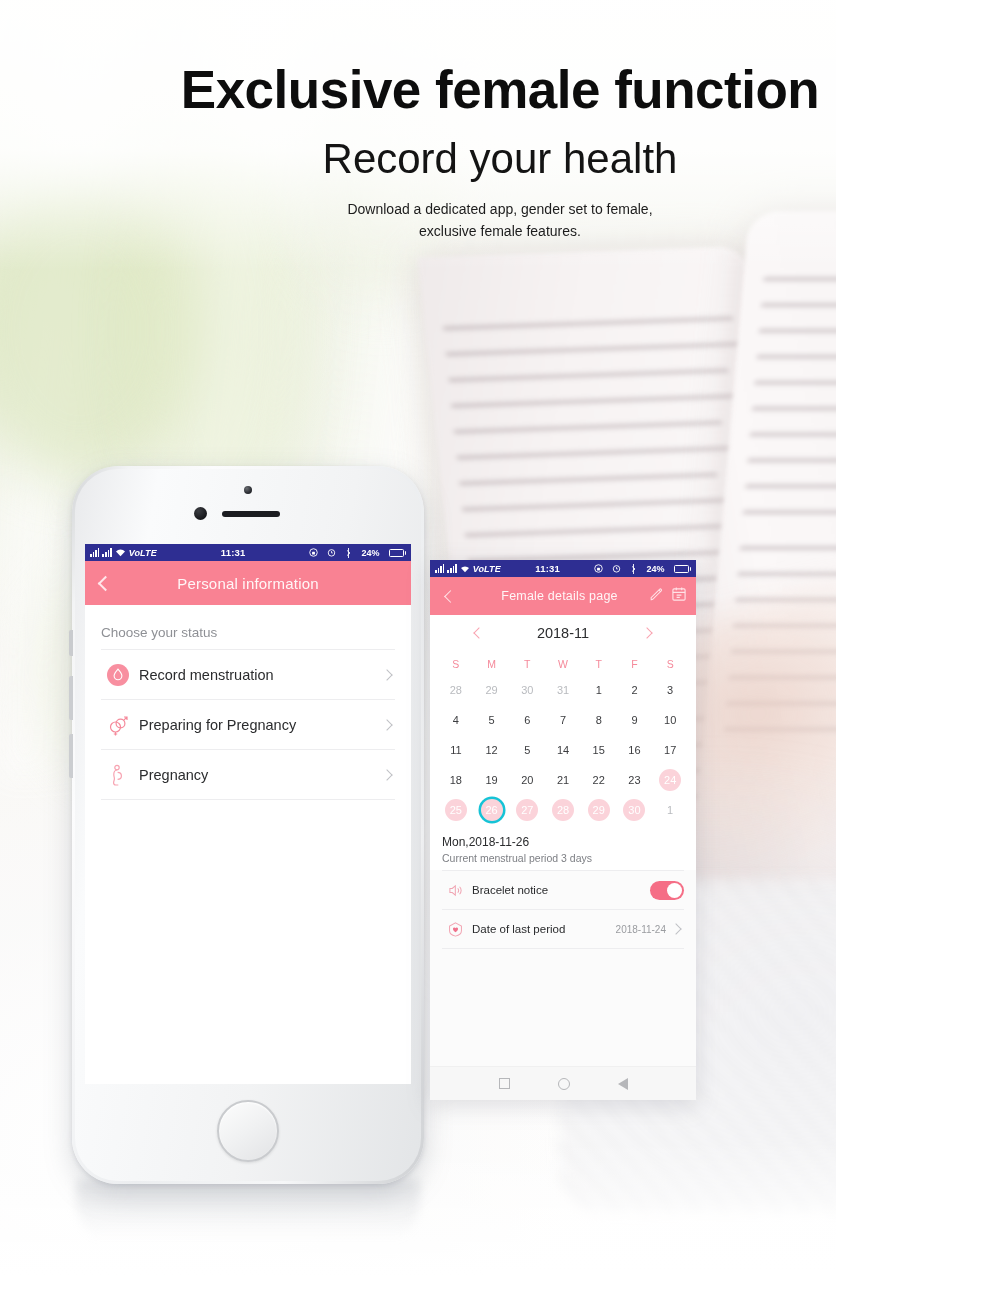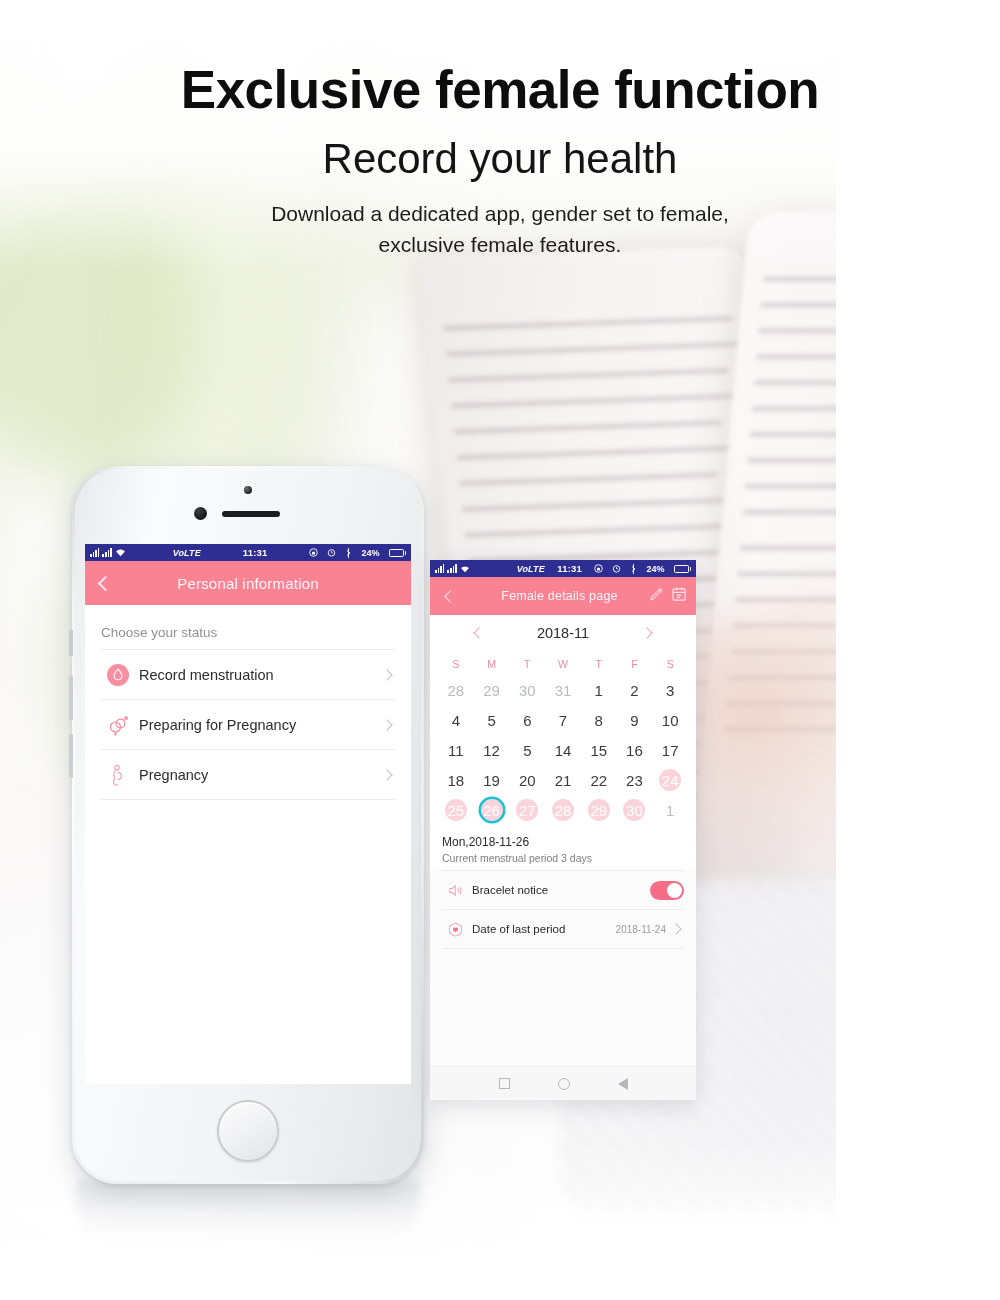--- a/index.html
+++ b/index.html
@@ -94,21 +94,21 @@
   }
   .bg-fade-top {
     position: absolute; left: 0; top: 0; width: 1000px; height: 270px;
     background: linear-gradient(to bottom, rgba(255,255,255,.96) 0%, rgba(255,255,255,.88) 55%, rgba(255,255,255,0) 100%);
   }
 
   
   .headline { position: absolute; left: 0; top: 62px; width: 1000px; text-align: center; z-index: 20; }
   .h1 { font-size: 53px; font-weight: bold; color: #0d0d0d; letter-spacing: -0.5px; line-height: 1.06; }
   .h2 { font-size: 42px; font-weight: normal; color: #141414; margin-top: 18px; line-height: 1.1; }
-  .h3 { font-size: 21px; color: #1c1c1c; margin-top: 18px; line-height: 1.38; }
+  .h3 { font-size: 14px; color: #1c1c1c; margin-top: 18px; line-height: 1.38; }
 
   
   .iphone {
     position: absolute; left: 72px; top: 466px; width: 352px; height: 718px; z-index: 10;
     border-radius: 46px;
     background: linear-gradient(112deg, #d2d4d6 0%, #f3f4f5 9%, #fcfcfd 22%, #eceef0 55%, #f6f7f8 78%, #cdcfd2 100%);
     box-shadow: 0 10px 28px rgba(120,125,135,.28), 0 2px 5px rgba(120,125,135,.22);
     padding: 0;
   }
   .iphone-inner {
@@ -148,21 +148,21 @@
   }
 
   
   .statusbar {
     display: flex; align-items: center; height: 17px;
     background: #2e2e92; color: #ffffff; padding: 0 5px; font-size: 9px; font-weight: bold;
   }
   .sb-left { display: flex; align-items: center; gap: 3px; }
   .sb-mid { flex: 1; text-align: center; font-size: 9.5px; letter-spacing: .2px; }
   .sb-right { display: flex; align-items: center; gap: 9px; font-size: 9px; }
-  .volte { font-style: italic; font-size: 9px; letter-spacing: .1px; margin-left: 44px; }
+  .volte { font-style: italic; font-size: 9px; letter-spacing: .1px; }
   .sig { display: inline-flex; align-items: flex-end; gap: 1px; height: 9px; }
   .sig i { display: block; width: 1.6px; background: #fff; }
   .sig i:nth-child(1) { height: 3px; } .sig i:nth-child(2) { height: 5px; }
   .sig i:nth-child(3) { height: 7px; } .sig i:nth-child(4) { height: 9px; }
   .battery { display: inline-flex; align-items: center; }
   .battery .shell { width: 15px; height: 8px; border: 1px solid #fff; border-radius: 1.5px; padding: 1px; }
   .battery .fill { width: 30%; height: 100%; background: #fff; }
   .battery .tip { width: 1.5px; height: 4px; background: #fff; margin-left: 1px; border-radius: 0 1px 1px 0; }
 
   
@@ -198,21 +198,21 @@
   .cal-grid { padding: 2px 8px 4px; background: #fff; }
   .cal-row { display: flex; }
   .cal-cell {
     flex: 1; height: 30px; display: flex; align-items: center; justify-content: center;
     font-size: 10.5px; color: #3b3c3f; position: relative;
   }
   .cal-cell.dow { height: 22px; color: #f58a9b; font-size: 10.5px; }
   .cal-cell.mute { color: #b9bbbf; }
   .cal-cell .dot {
     width: 22px; height: 22px; border-radius: 50%; display: flex; align-items: center;
-    justify-content: center; font-size: 15px;
+    justify-content: center; font-size: 11px;
   }
   .cal-cell.period .dot { background: #fbd3da; color: #ffffff; }
   .cal-cell.today .dot { box-shadow: 0 0 0 2.5px #15c3d6; }
 
   
   .detail-head { padding: 6px 12px 6px; background: #fff; }
   .detail-date { font-size: 12px; color: #2a2b2d; }
   .detail-sub { font-size: 10.5px; color: #7d7f84; margin-top: 3px; }
   .drow {
     display: flex; align-items: center; height: 39px; margin: 0 12px;

